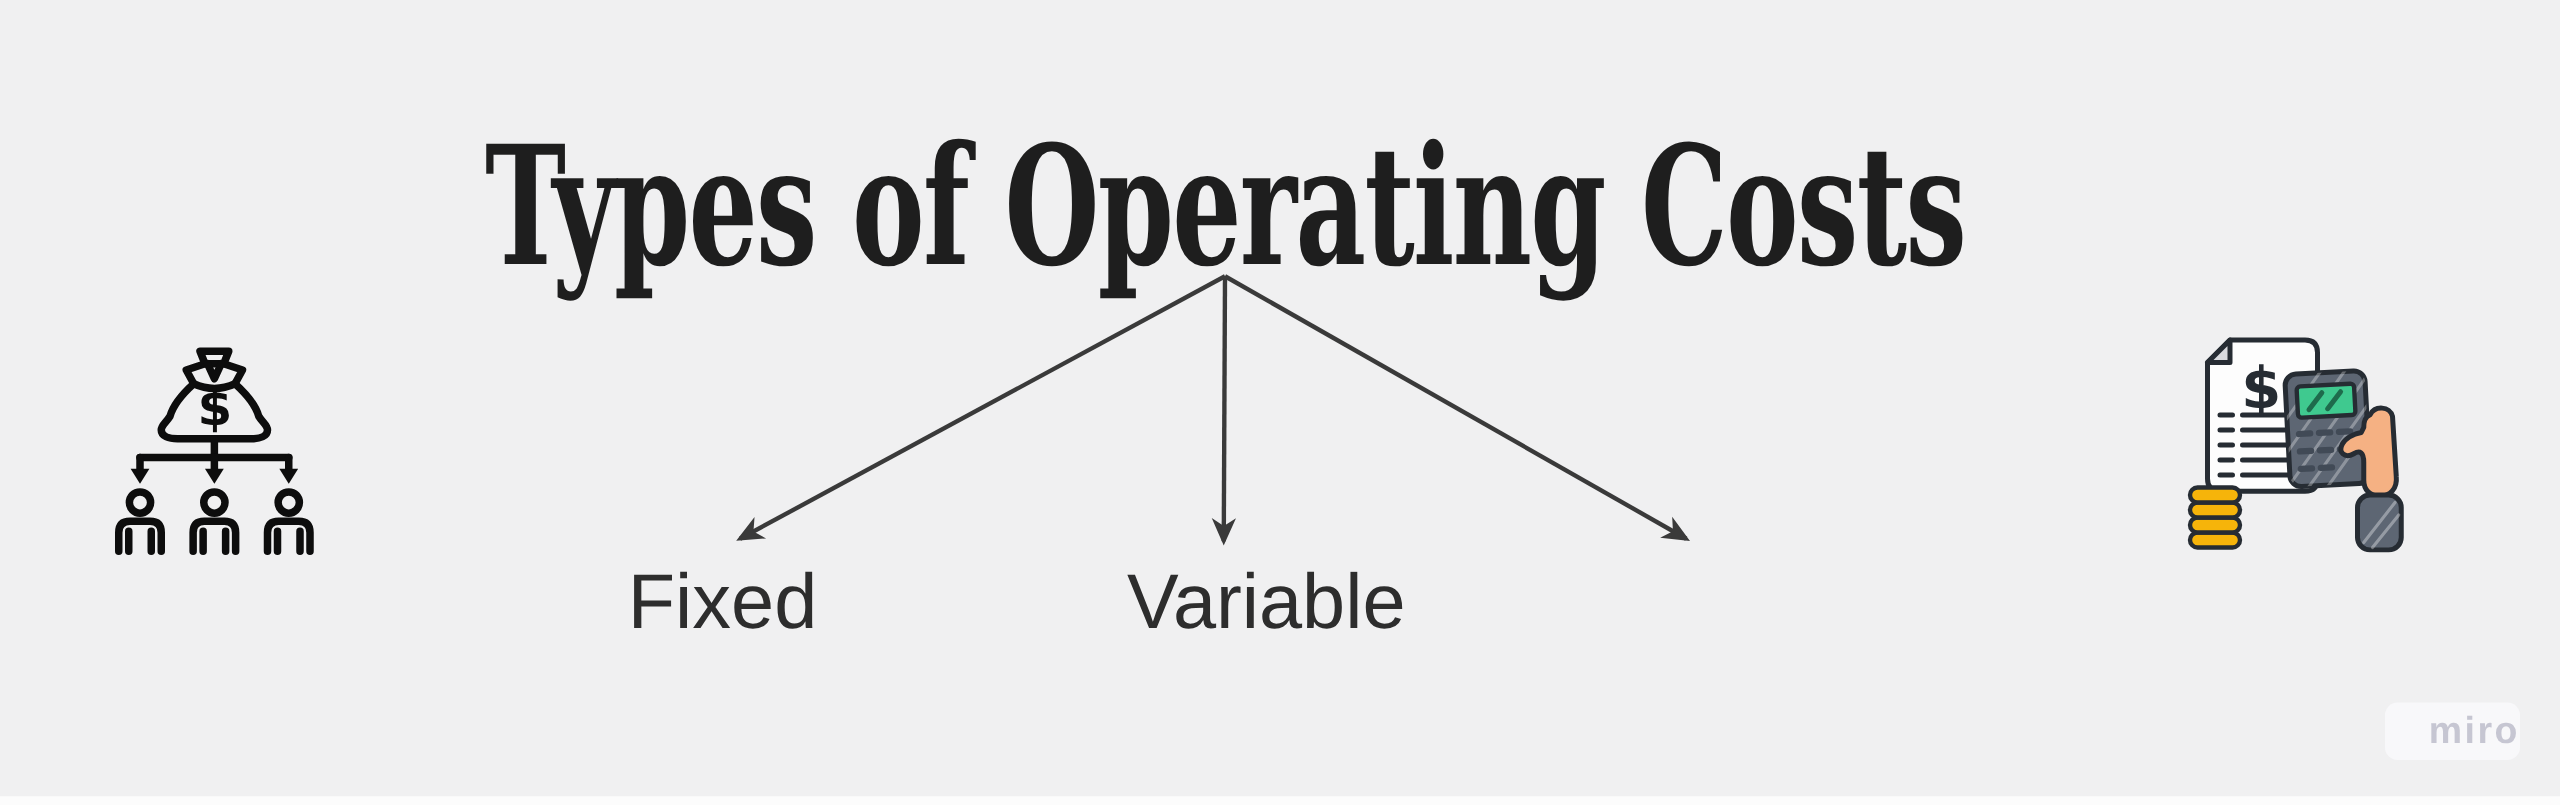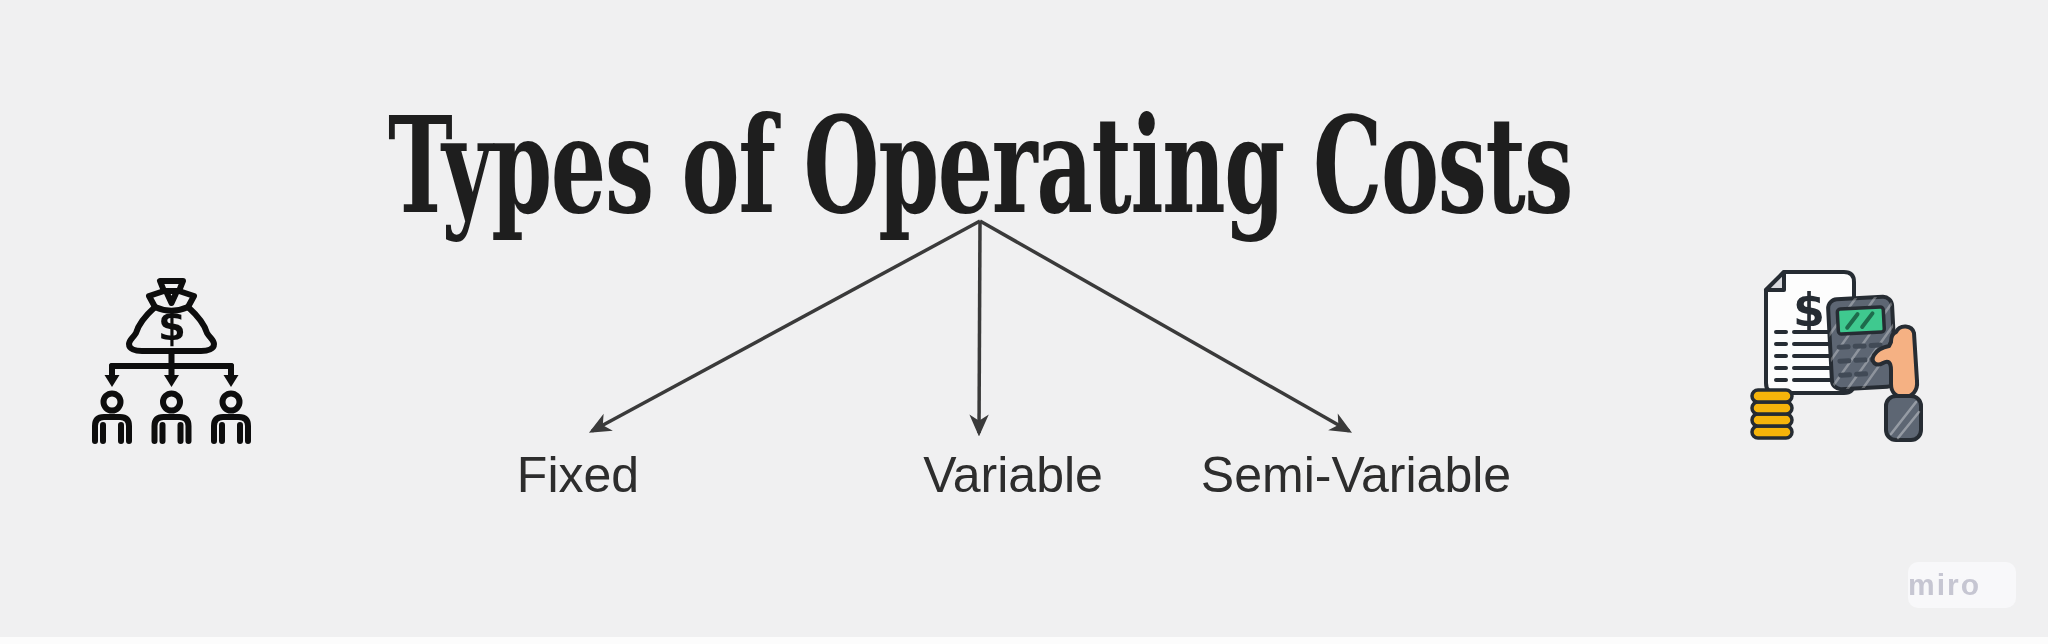--- a/index.html
+++ b/index.html
@@ -24,33 +24,33 @@
     transform:translateX(-50%) scaleX(0.66);
   }
   .arrows{
     position:absolute;left:0;top:0;
     pointer-events:none;
   }
   .branch-label{
     position:absolute;
     top:446px;
     transform:translateX(-50%);
-    font-size:50px;
+    font-size:62px;
     color:#2d2d2d;
     white-space:nowrap;
   }
   .icon-left{position:absolute;left:85px;top:276px;}
   .icon-right{position:absolute;left:1748px;top:262px;}
   .watermark{
     position:absolute;
     left:1908px;top:562px;
     width:108px;height:46px;
     background:#f8f8fa;
     border-radius:10px;
-    display:flex;align-items:center;justify-content:flex-start;
+    display:flex;align-items:center;justify-content:flex-end;
     font-weight:bold;font-size:30px;letter-spacing:2px;
     color:#c6c6d2;
     cursor:pointer;
   }
   .bottom-strip{
     position:absolute;left:0;bottom:0;
     width:100%;height:7px;
     background:#fcfcfc;
   }
 </style>
@@ -69,21 +69,20 @@
     </defs>
     <g stroke="#3a3a3a" stroke-width="3.5" fill="none">
       <line x1="980" y1="221" x2="592" y2="431" marker-end="url(#ah)"></line>
       <line x1="980" y1="221" x2="979" y2="433" marker-end="url(#ah)"></line>
       <line x1="980" y1="221" x2="1349" y2="431" marker-end="url(#ah)"></line>
     </g>
   </svg>
 
   <div class="branch-label" style="left:578px">Fixed</div>
   <div class="branch-label" style="left:1013px">Variable</div>
-  <div class="branch-label" style="left:1356px">Semi-Variable</div>
 
   <svg class="icon-left" width="170" height="168" viewBox="0 0 170 168">
     <g stroke="#0d0d0d" stroke-width="6" fill="none" stroke-linecap="round" stroke-linejoin="round">
       <g>
         <path d="M75,5 L98,5 L94,15 L79,15 Z"></path>
         <path d="M79,15 L64,20 L70,31"></path>
         <path d="M94,15 L109,20 L103,31"></path>
         <path d="M81,15 L86.5,27 L92,15"></path>
         <path d="M70,31 C60,40 53,50 51,57 C48,62 44,64 44,68 C44,73 50,75 57,75 L116,75 C123,75 129,73 129,68 C129,64 125,62 122,57 C120,50 113,40 103,31 C92,36 81,36 70,31 Z"></path>
       </g>

